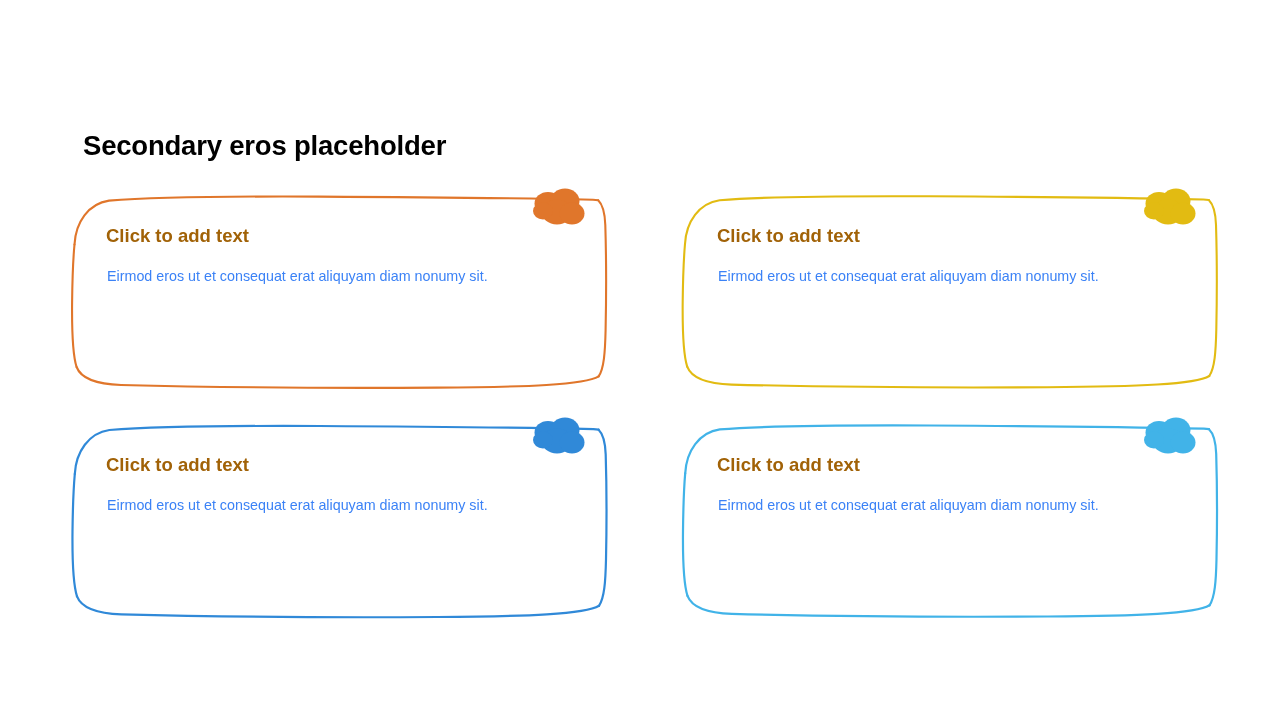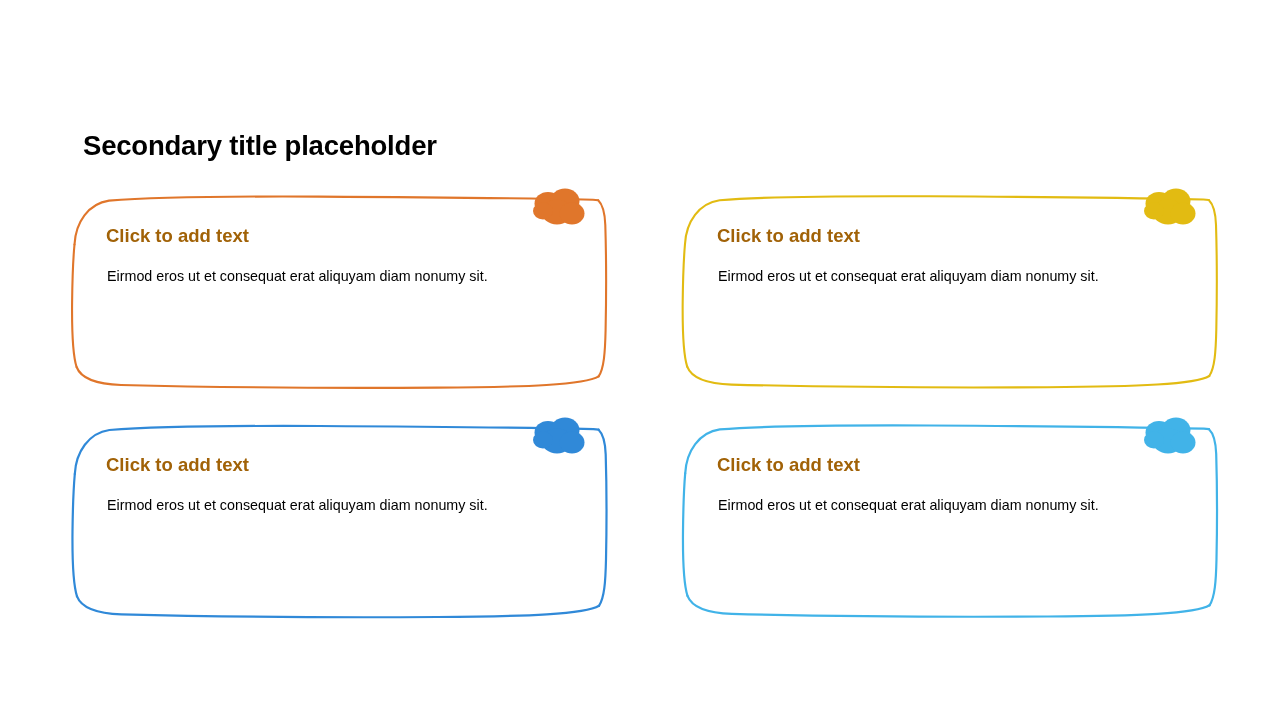--- a/index.html
+++ b/index.html
@@ -68,37 +68,37 @@
     color: #a16207;
     white-space: nowrap;
     line-height: 24px;
   }
   .card-desc {
     position: absolute;
     left: 36px;
     top: 68px;
     font-size: 14.3px;
     font-weight: normal;
-    color: #000000;
+    color: #3b82f6;
     white-space: nowrap;
     line-height: 20px;
   }
 
   
   #card-1 { left: 71px;  top: 198px; }
   #card-2 { left: 682px; top: 198px; }
   #card-3 { left: 71px;  top: 427px; }
   #card-4 { left: 682px; top: 427px; }
 </style>
 </head>
 <body>
 
 <div id="slide" style="background: rgb(255, 255, 255);">
 
-  <div id="slide-title">Secondary title placeholder</div>
+  <div id="slide-title">Secondary eros placeholder</div>
 
   <div class="card" id="card-1">
     <svg class="card-sketch" viewBox="0 0 560 220">
       <path d="M17.5,60.5
                C18.6,38.2 31.4,19.6 52.0,16.6
                C96,13.0 168,12.2 262,12.6
                C352,13.0 452,13.9 536.0,15.8
                L541.2,16.3" fill="none" stroke-width="2.1" stroke-linecap="round" stroke-linejoin="round" stroke="#E0762B"></path>
       <path d="M541.2,16.3
                C546.6,21.4 547.9,30.0 548.3,41.0

